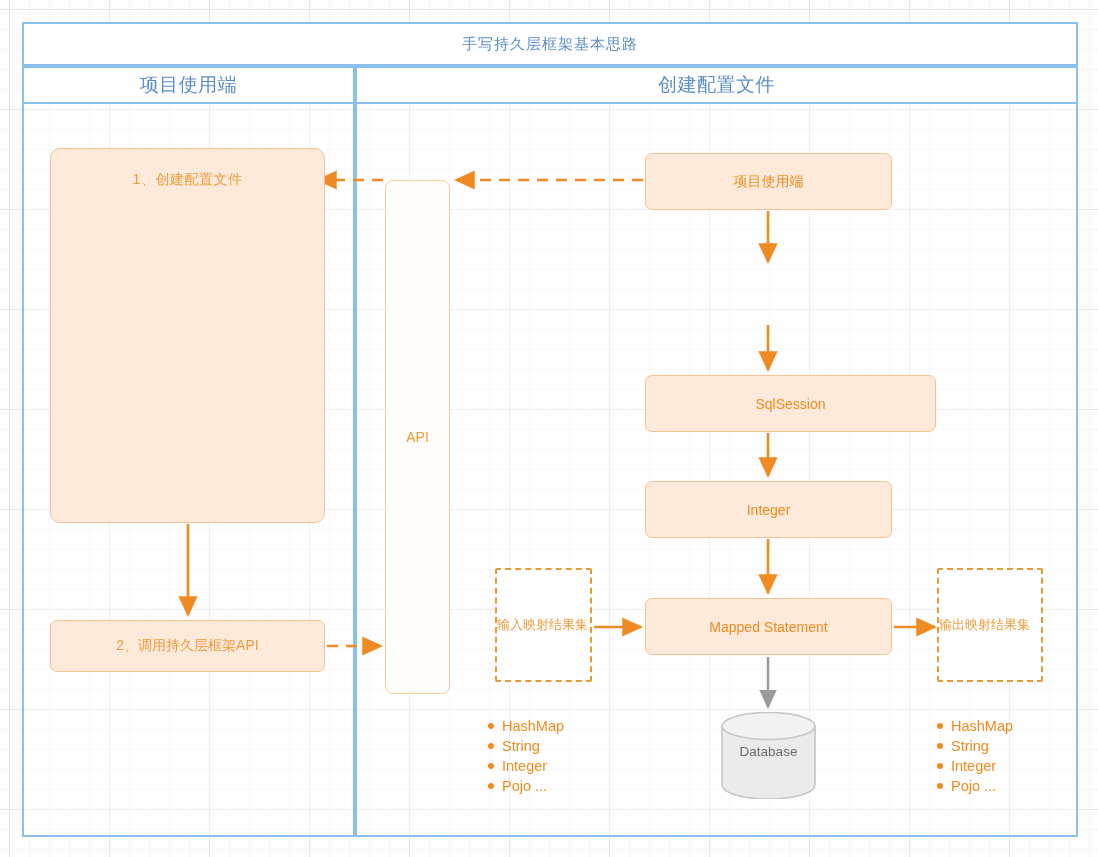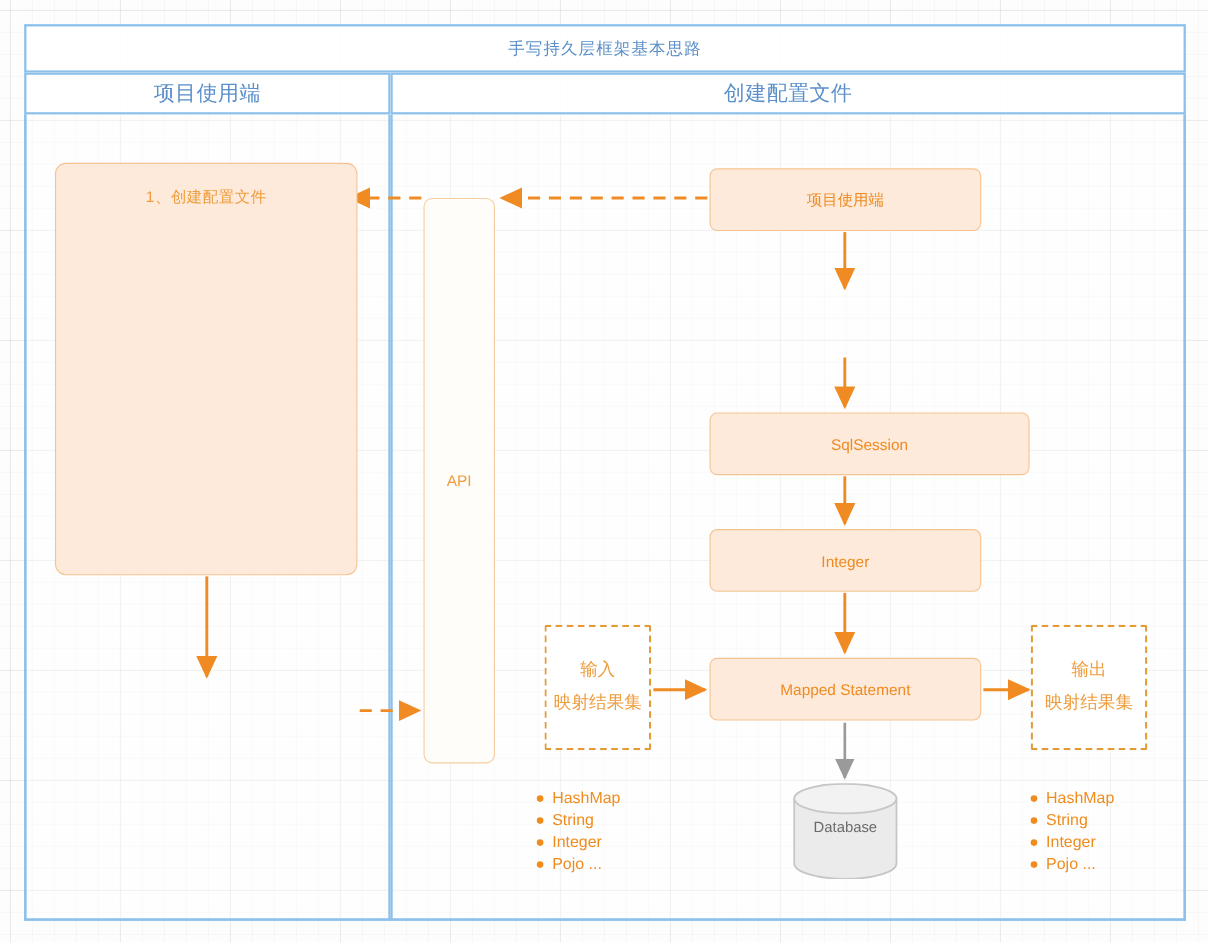--- a/index.html
+++ b/index.html
@@ -146,25 +146,24 @@
   #sqlsession-box { left: 645px; top: 375px; width: 291px; height: 57px; }
   #executor-box { left: 645px; top: 481px; width: 247px; height: 57px; }
   #mapped-statement-box { left: 645px; top: 598px; width: 247px; height: 57px; }
 
   .dashed-note {
     position: absolute;
     box-sizing: border-box;
     border: 2px dashed #e39b36;
     background: #ffffff;
     display: flex;
-    flex-direction: column;
     align-items: center;
-    justify-content: center;
+    justify-content: flex-start;
     color: #ef9c3c;
-    font-size: 16px;
+    font-size: 13px;
     border-radius: 2px;
   }
   .dashed-note .ln { line-height: 1.9; }
   #input-note  { left: 495px; top: 568px; width: 97px; height: 114px; }
   #output-note { left: 937px; top: 568px; width: 106px; height: 114px; }
 
   
   .bullet-list {
     position: absolute;
     color: #f08c1e;
@@ -246,20 +245,21 @@
     <line x1="894" y1="627" x2="935" y2="627" stroke="#ef8b22" stroke-width="2.6" marker-end="url(#ar-o)"></line>
 
     <line x1="768" y1="657" x2="768" y2="707" stroke="#9a9a9a" stroke-width="2.4" marker-end="url(#ar-g)"></line>
   </svg>
 
   <div class="obox" id="config-group">
     <span id="config-group-label">1、创建配置文件</span>
   </div>
 
 
+  <div class="obox" id="call-api-box">2、调用持久层框架API</div>
 
   <div class="obox plain" id="api-box">
     <span id="api-label">API</span>
   </div>
 
   <div class="obox" id="parse-config-box">项目使用端</div>
   <div class="obox" id="sqlsession-box">SqlSession</div>
   <div class="obox" id="executor-box">Integer</div>
   <div class="obox" id="mapped-statement-box">Mapped Statement</div>
 

